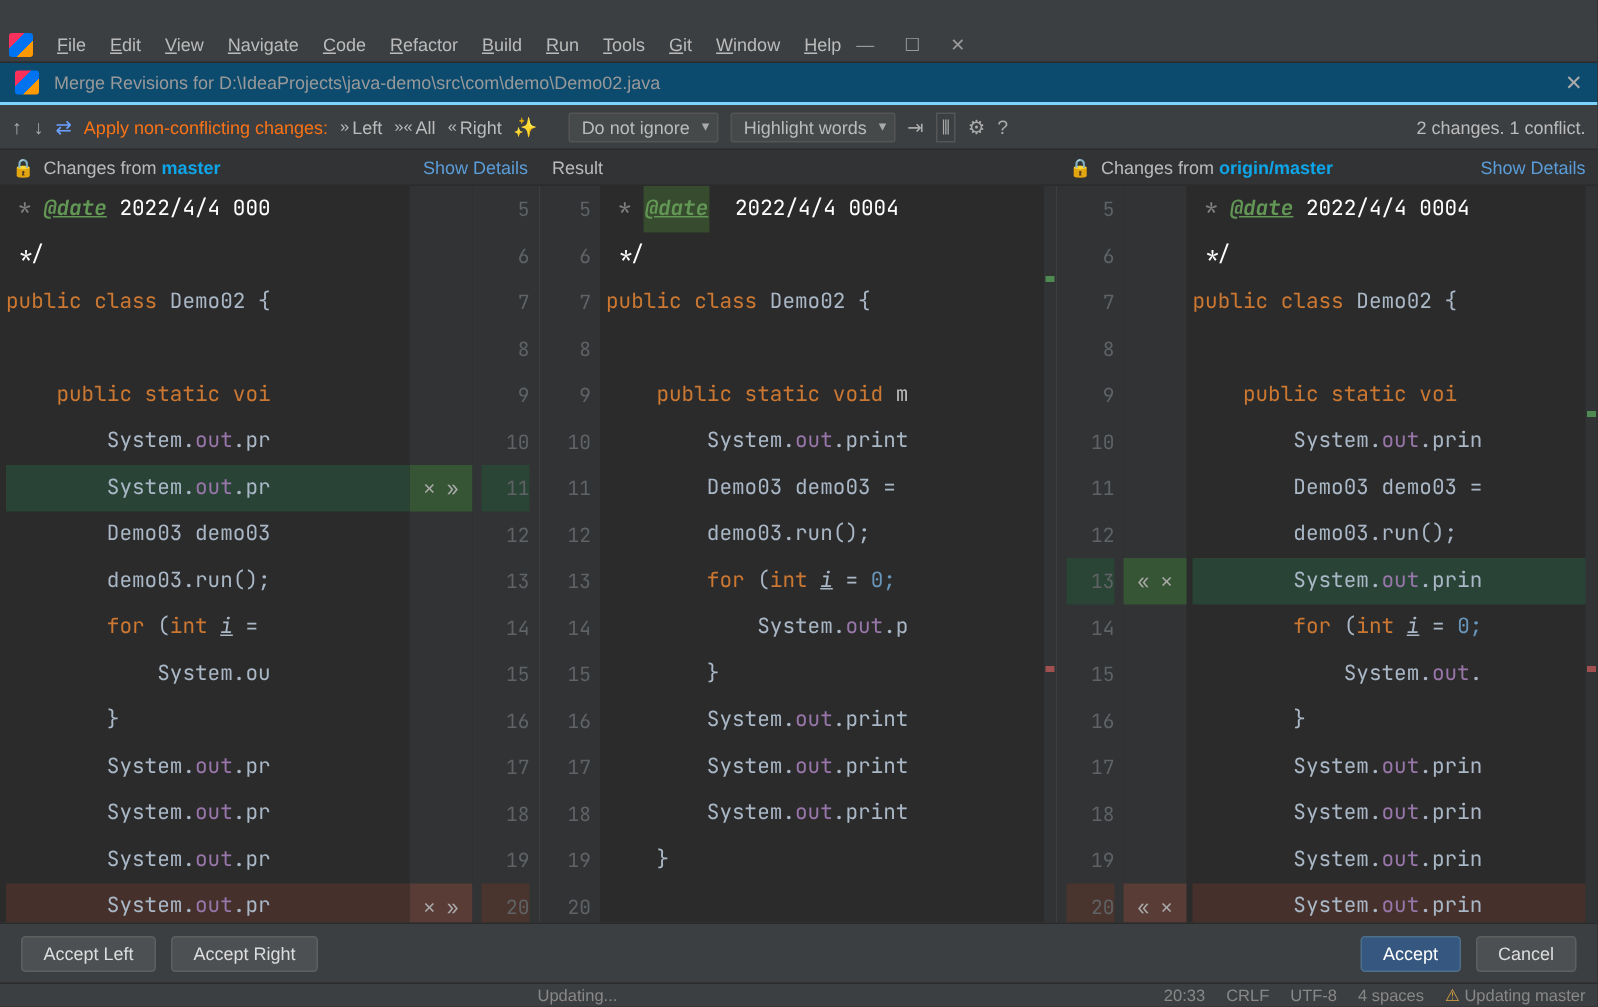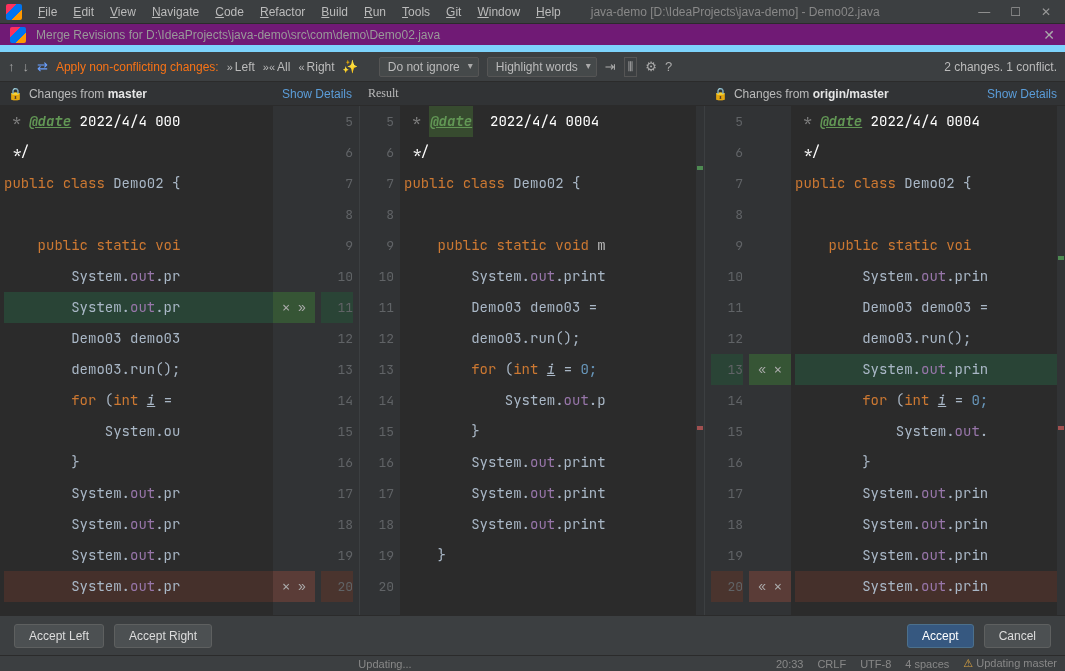--- a/index.html
+++ b/index.html
@@ -15,40 +15,41 @@
   }
   
   .menubar {
     display: flex;
     align-items: center;
     height: 24px;
     background: #3c3f41;
     padding: 0 6px;
     gap: 2px;
     border-bottom: 1px solid #2b2b2b;
+    margin-top: 18px;
   }
   .logo {
     width: 16px; height: 16px;
     background: linear-gradient(135deg,#fe315d 0 33%,#0074f0 33% 66%,#ff9900 66% 100%);
     border-radius: 2px;
     margin-right: 6px;
   }
   .menu-item { padding: 2px 8px; cursor: default; }
   .menu-item u { text-decoration: underline; }
   .title { margin-left: 20px; color: #888; flex: 1; }
   .winctrl { display: flex; gap: 20px; margin-right: 8px; color: #999; }
   .winctrl span { cursor: default; }
 
   
   .dialog-header {
     display: flex; align-items: center;
     height: 28px;
-    background: #701a75;
+    background: #0c4a6e;
     padding: 0 10px;
-    border-bottom: 7px solid #7dd3fc;
+    border-bottom: 2px solid #7dd3fc;
     color: #999;
   }
   .dialog-header .logo { margin-right: 10px; }
   .dialog-close { margin-left: auto; font-size: 14px; color: #aaa; cursor: default; }
 
   
   .toolbar {
     display: flex; align-items: center;
     height: 30px;
     background: #3c3f41;
@@ -79,24 +80,24 @@
     display:flex; align-items:center;
     height: 24px;
     background: #313335;
     border-bottom: 1px solid #2b2b2b;
     font-size: 12px;
   }
   .changes-left, .changes-right {
     display:flex; align-items:center; gap:6px; padding:0 8px;
   }
   .changes-left { width: 360px; }
-  .changes-mid { width: 345px; padding:0 8px; color:#bbb;font-family:Liberation Serif, serif; }
+  .changes-mid { width: 345px; padding:0 8px; color:#bbb; }
   .changes-right { flex:1; justify-content:flex-start; }
   .lock { color:#888; font-size:12px; }
-  .branch { color:#e5e5e5; font-weight:bold; }
+  .branch { color:#0ea5e9; font-weight:bold; }
   .link { color:#5b9dd9; cursor:pointer; margin-left:auto; }
 
   
   .panes {
     display:flex;
     height: 526px;
     background: #2b2b2b;
     font-family: "Consolas","JetBrains Mono",monospace;
     font-size: 14px;
     position: relative;
@@ -217,21 +218,20 @@
       <span class="menu-item"><u>N</u>avigate</span>
       <span class="menu-item"><u>C</u>ode</span>
       <span class="menu-item"><u>R</u>efactor</span>
       <span class="menu-item"><u>B</u>uild</span>
       <span class="menu-item"><u>R</u>un</span>
       <span class="menu-item"><u>T</u>ools</span>
       <span class="menu-item"><u>G</u>it</span>
       <span class="menu-item"><u>W</u>indow</span>
       <span class="menu-item"><u>H</u>elp</span>
     </div>
-  <div class="title">java-demo [D:\IdeaProjects\java-demo] - Demo02.java</div>
   <div class="winctrl">
     <span>—</span>
     <span>☐</span>
     <span>✕</span>
   </div>
 </div>
 
 <div class="dialog-header">
   <div class="logo"></div>
   <span>Merge Revisions for D:\IdeaProjects\java-demo\src\com\demo\Demo02.java</span>

